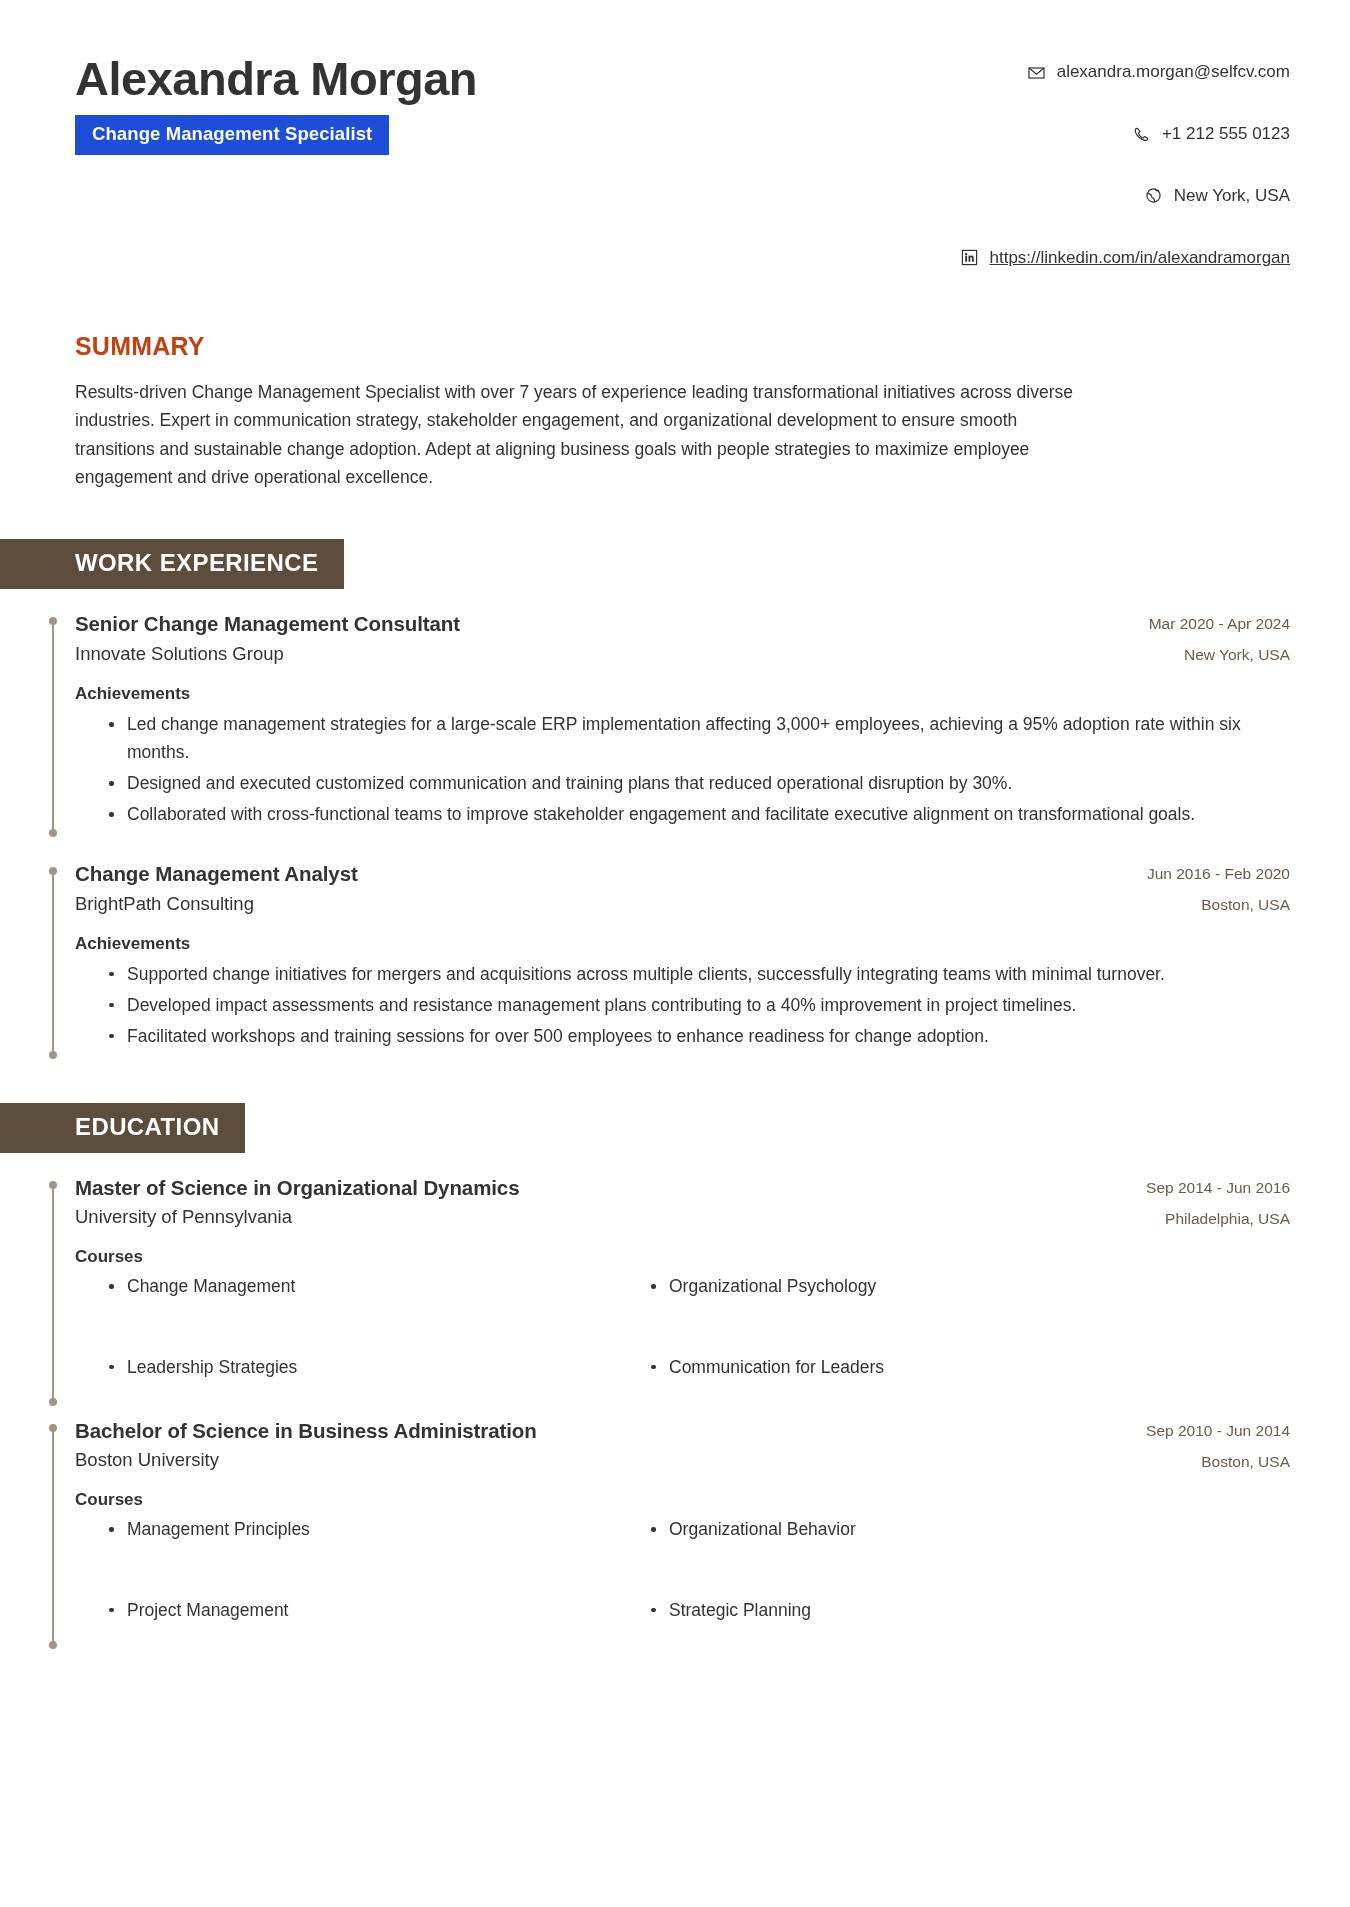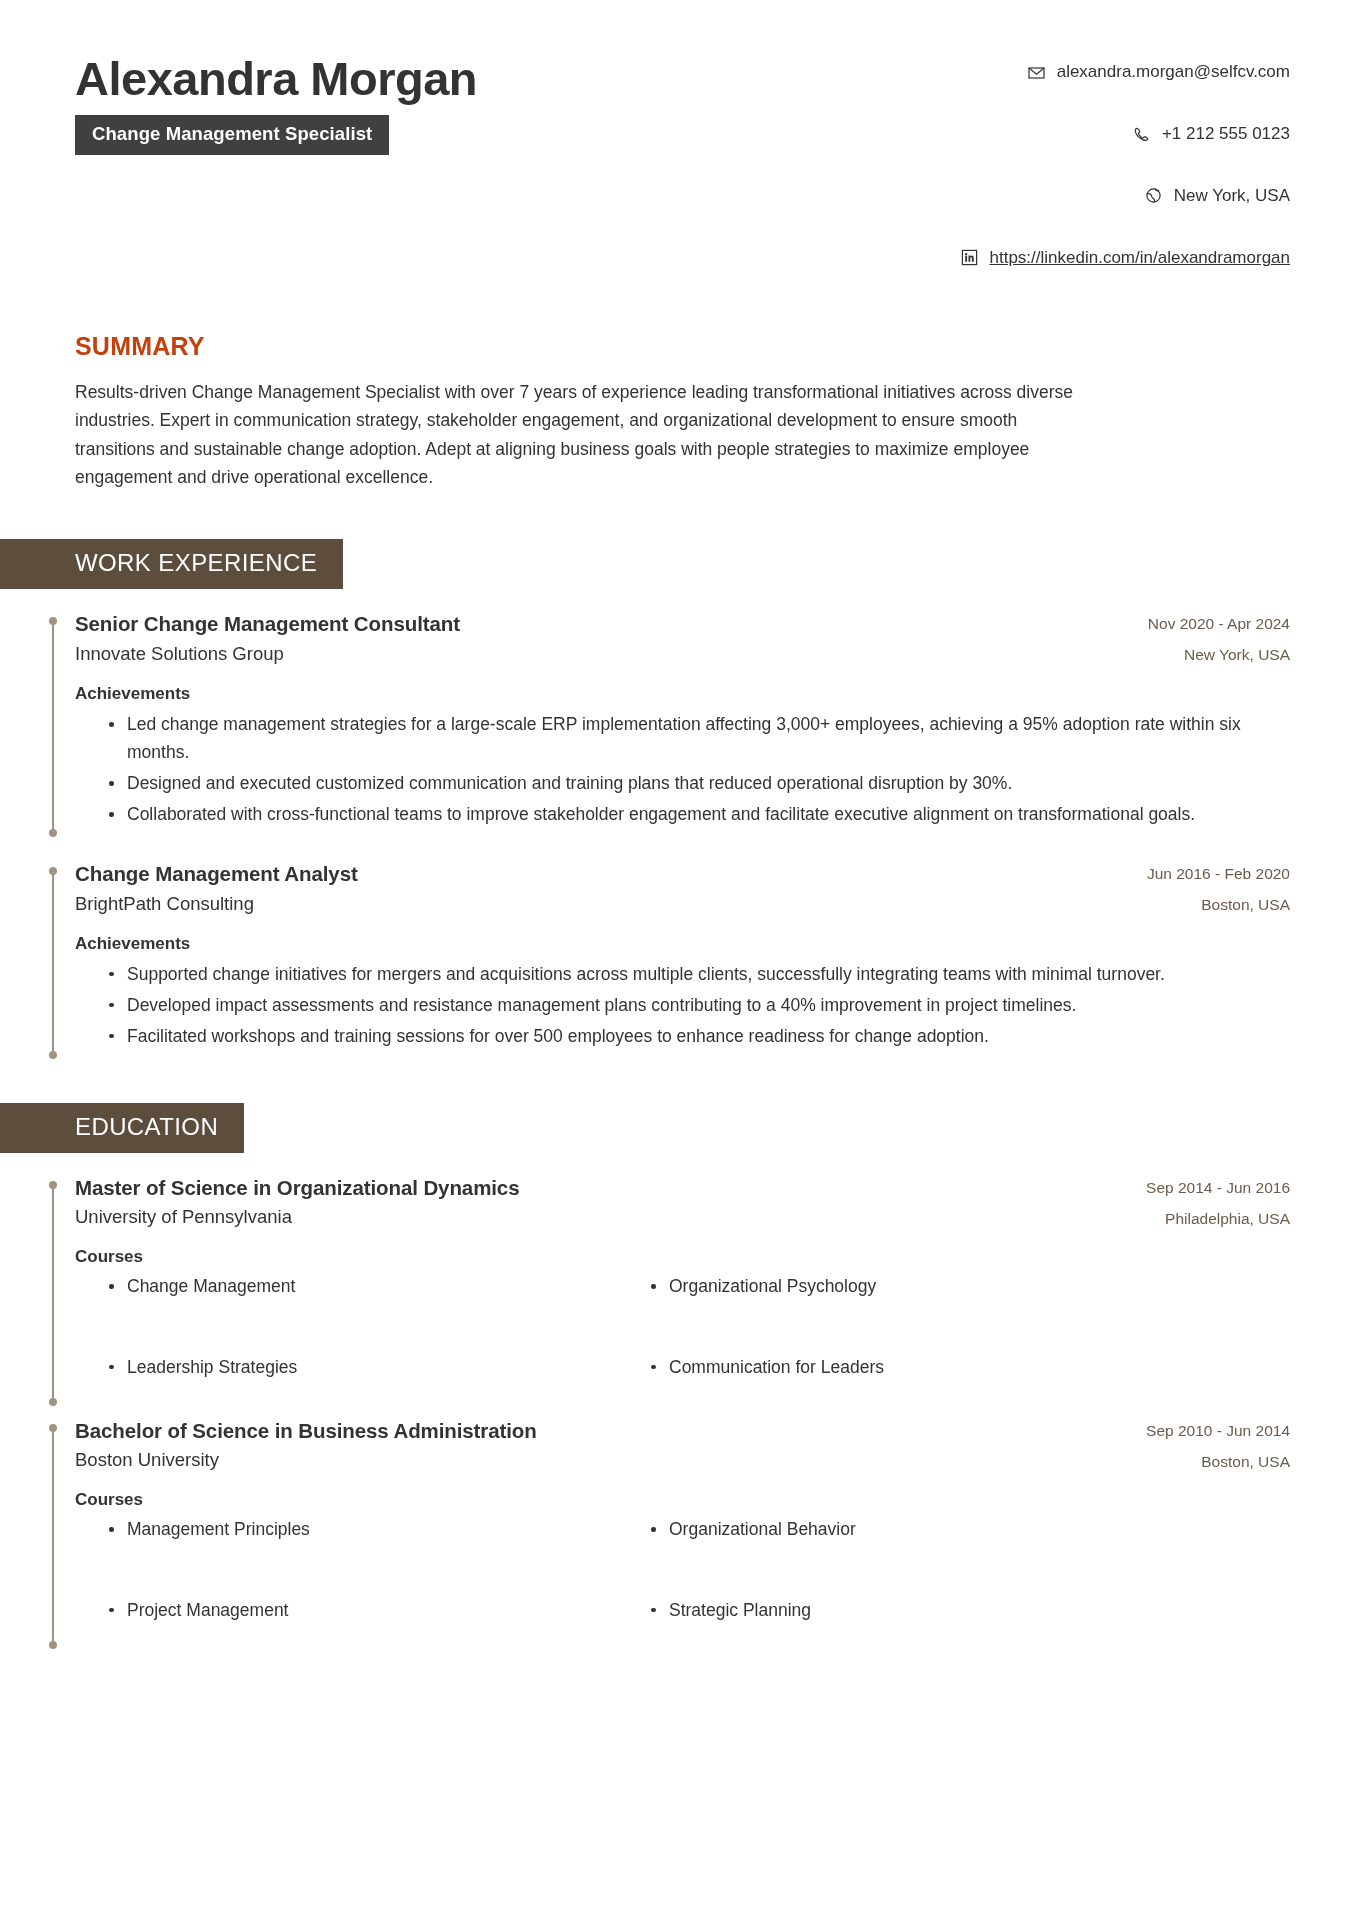--- a/index.html
+++ b/index.html
@@ -37,21 +37,21 @@
     font-size: 47px;
     font-weight: 700;
     letter-spacing: -0.5px;
     color: #333333;
     line-height: 1.05;
     margin: 0 0 12px 0;
     white-space: nowrap;
   }
   .title-bar {
     display: inline-block;
-    background: #404040;
+    background: #1d4ed8;
     color: #ffffff;
     font-size: 18.5px;
     font-weight: 700;
     letter-spacing: 0.1px;
     padding: 9px 17px 10px 17px;
     line-height: 1.1;
   }
   .header-right {
     flex: 1 1 auto;
     display: flex;
@@ -103,21 +103,21 @@
     color: #333333;
     max-width: 1000px;
     margin: 0;
   }
 
   .banner {
     background: #5C4D3C;
     display: inline-block;
     color: #ffffff;
     font-size: 24px;
-    font-weight: 400;
+    font-weight: 700;
     letter-spacing: 0.4px;
     padding: 11px 26px 13px 75px;
     line-height: 1.08;
     box-sizing: border-box;
   }
   .banner-wrap { margin: 0; }
 
   
   .entries {
     padding: 0 60px 0 52px;
@@ -323,21 +323,21 @@
     <div class="entry">
       <span class="tl-line"></span>
       <span class="tl-dot"></span>
       <span class="tl-dot-end"></span>
       <div class="entry-head">
         <div class="entry-head-left">
           <div class="entry-title">Senior Change Management Consultant</div>
           <div class="entry-org">Innovate Solutions Group</div>
         </div>
         <div class="entry-head-right">
-          <div class="entry-date">Nov 2020 - Apr 2024</div>
+          <div class="entry-date">Mar 2020 - Apr 2024</div>
           <div class="entry-loc">New York, USA</div>
         </div>
       </div>
       <div class="sub-label">Achievements</div>
       <ul class="bullets">
         <li>Led change management strategies for a large-scale ERP implementation affecting 3,000+ employees, achieving a 95% adoption rate within six months.</li>
         <li>Designed and executed customized communication and training plans that reduced operational disruption by 30%.</li>
         <li>Collaborated with cross-functional teams to improve stakeholder engagement and facilitate executive alignment on transformational goals.</li>
       </ul>
     </div>

